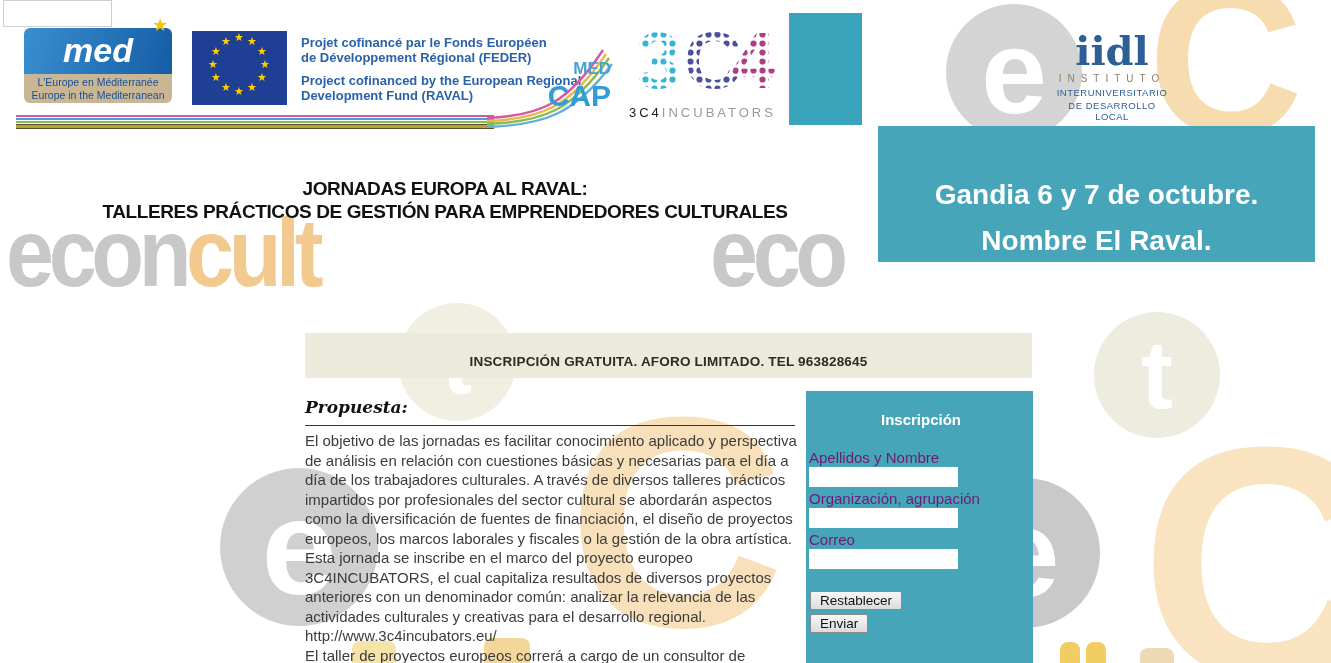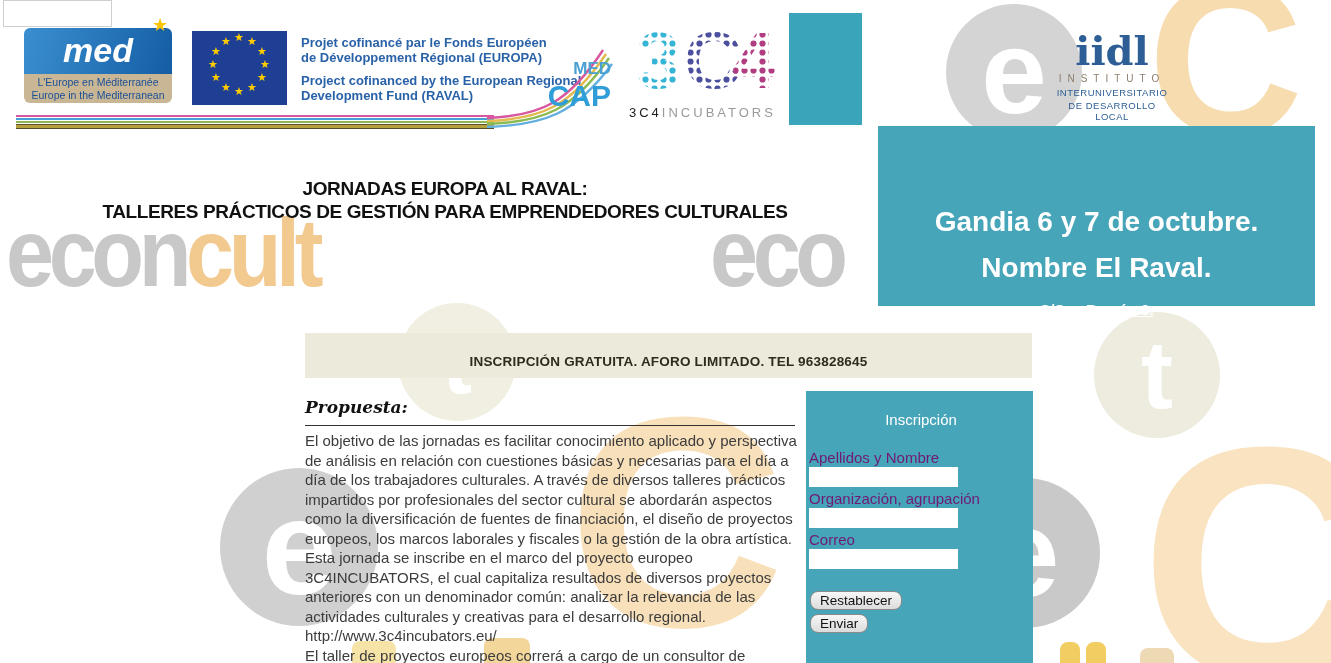--- a/index.html
+++ b/index.html
@@ -37,36 +37,36 @@
   .c4word { left:629px; top:105px; z-index:1; font-size:13px; font-weight:normal; letter-spacing:3px; white-space:nowrap; }
   .c4word .dark { color:#1c1c1c; } .c4word .lite { color:#9a9a9a; }
   .teal-block { left:789px; top:13px; width:73px; height:112px; background:#3aa4ba; z-index:1; }
   .iidl { left:1056px; top:30px; width:112px; text-align:center; z-index:1; }
   .iidl-word { font-family:"DejaVu Serif", serif; font-weight:bold; font-size:40px; line-height:42px; color:#2d5e96; }
   .iidl-l1 { font-size:10px; color:#8d7e6b; letter-spacing:6px; margin-top:1px; }
   .iidl-l2 { font-size:9.5px; color:#2d5e96; letter-spacing:.5px; margin-top:3px; }
   .iidl-l3 { font-size:9.5px; color:#2d5e96; letter-spacing:.5px; margin-top:2px; }
   
   .main-title { left:60px; top:177px; width:770px; text-align:center; z-index:1; color:#111; font-weight:bold; font-size:19px; line-height:23px; letter-spacing:-.4px; }
-  .event-box { left:878px; top:126px; width:437px; height:180px; background:#46a5b8; z-index:2; text-align:center; color:#fff; padding-top:79px; }
+  .event-box { left:878px; top:126px; width:437px; height:136px; background:#46a5b8; z-index:2; text-align:center; color:#fff; padding-top:52px; }
   .event-line { font-weight:bold; font-size:28px; line-height:34px; }
   .event-line.l1 { margin-bottom:12px; }
   .event-addr { display:inline-block; margin-top:16px; color:#fff; font-weight:bold; font-size:15px; text-decoration:underline; cursor:pointer; }
   .banner { left:305px; top:333px; width:727px; height:45px; background:#eceadb; z-index:1; text-align:center; padding-top:21px; color:#2e2d1c; font-weight:bold; font-size:13.5px; letter-spacing:.2px; }
   .prop-head { left:305px; top:397px; z-index:1; font-family:"DejaVu Serif", serif; font-weight:bold; font-style:italic; font-size:17px; color:#111; }
   .prop-rule { left:305px; top:425px; width:490px; height:1px; background:#333; z-index:1; }
   .prop-text { left:305px; top:431px; width:492px; z-index:1; color:#3c3c3c; font-size:15px; line-height:19.5px; }
   
   .form-panel { left:806px; top:391px; width:227px; height:280px; background:#46a5b8; z-index:2; padding:20px 0 0 3px; }
-  .form-title { text-align:center; color:#fff; font-weight:normal; font-size:15px; margin-bottom:20px; }
+  .form-title { text-align:center; color:#fff; font-weight:bold; font-size:15px; margin-bottom:20px; }
   .frm-label { color:#701a75; font-size:15px; line-height:19px; }
   .frm-input { display:block; width:149px; height:20px; background:#fff; border:none; outline:none; margin-bottom:2px; font-size:13px; padding:0 3px; }
   .btn-row { margin-top:22px; }
   .btn { display:block; margin:0 0 4px 1px; font-family:"Liberation Sans",sans-serif; font-size:13.5px; color:#111;
-         background:linear-gradient(#f7f7f7,#dcdcdc); border:1px solid #8a8a8a; border-radius:8px; padding:1px 9px; cursor:pointer; }
+         background:linear-gradient(#f7f7f7,#dcdcdc); border:1px solid #8a8a8a; border-radius:2px; padding:1px 9px; cursor:pointer; }
 </style>
 </head>
 <body>
 
 <div id="page">
 
   <div class="wm wm-word" style="left:6px; top:198px;">
     <span class="wm-gray">econ</span><span class="wm-orange">cult</span>
   </div>
   <div class="wm wm-word wm-gray" style="left:710px; top:198px;">eco</div>
@@ -119,21 +119,21 @@
       <span class="st" style="transform:translate(-28px,9px);">★</span>
       <span class="st" style="transform:translate(-31px,-4px);">★</span>
       <span class="st" style="transform:translate(-28px,-17px);">★</span>
       <span class="st" style="transform:translate(-18px,-27px);">★</span>
     </div>
   </div>
 
   <div class="abs funding">
     <div class="blk1">
       <div>Projet cofinancé par le Fonds Européen</div>
-      <div>de Développement Régional (EUROPA)</div>
+      <div>de Développement Régional (FEDER)</div>
     </div>
     <div class="blk2">
       <div>Project cofinanced by the European Regional</div>
       <div>Development Fund (RAVAL)</div>
     </div>
   </div>
 
   <div class="abs stripes">
     <div class="s1"></div>
       <div class="s2"></div>

